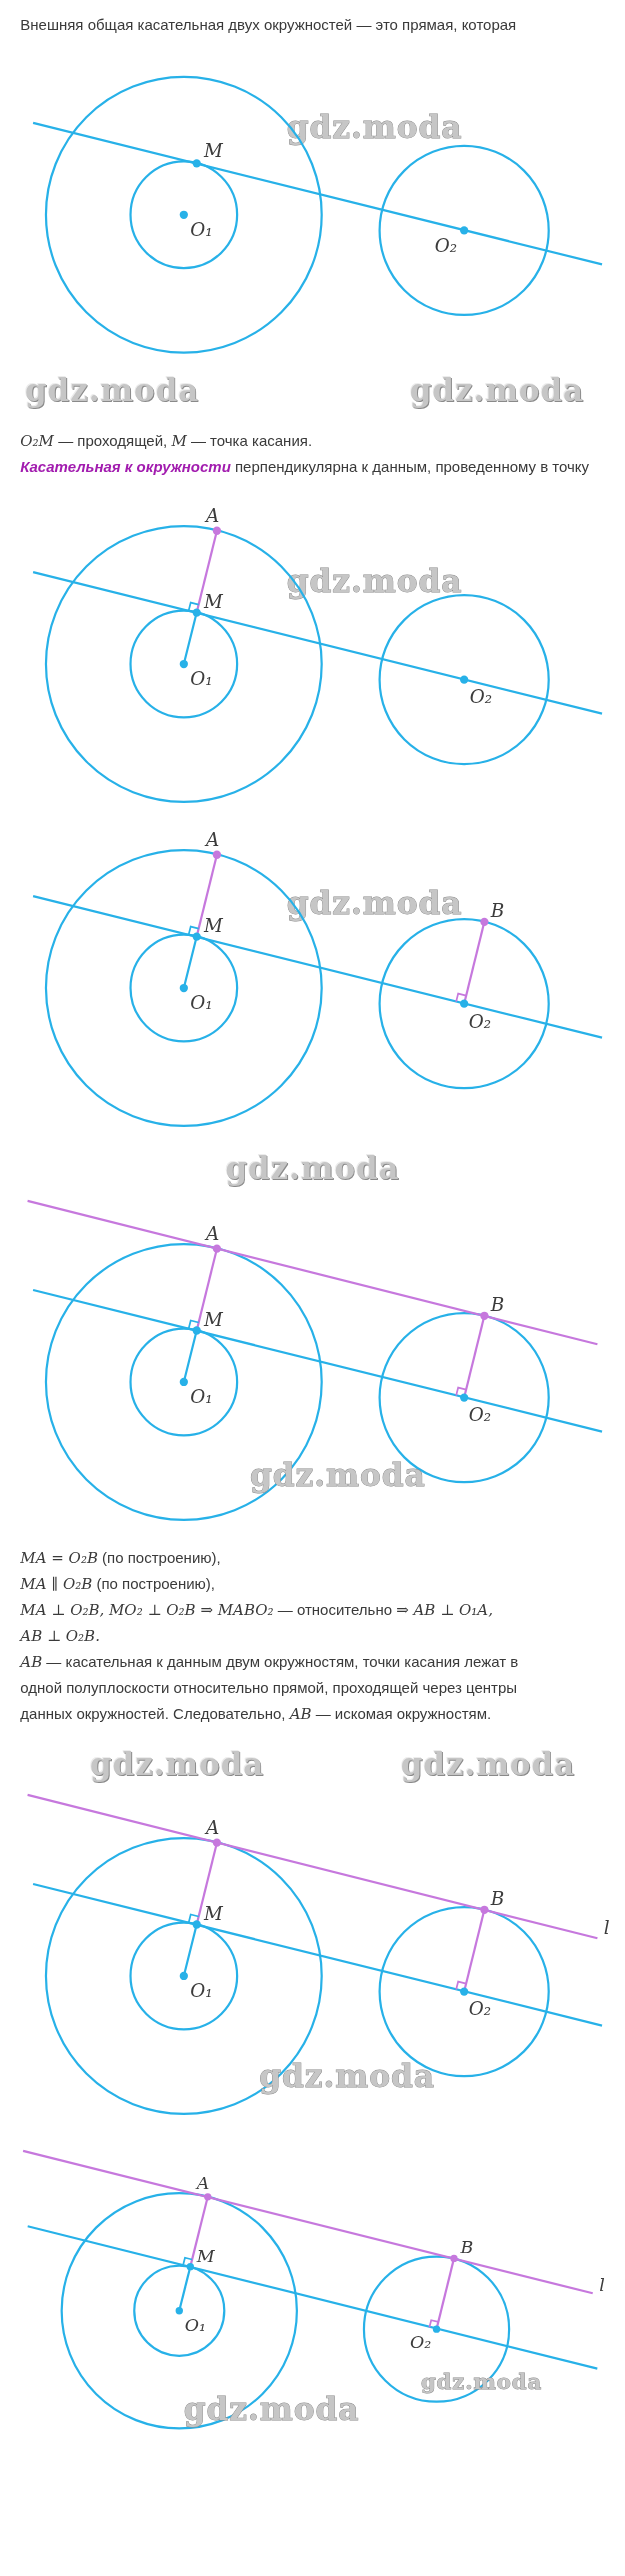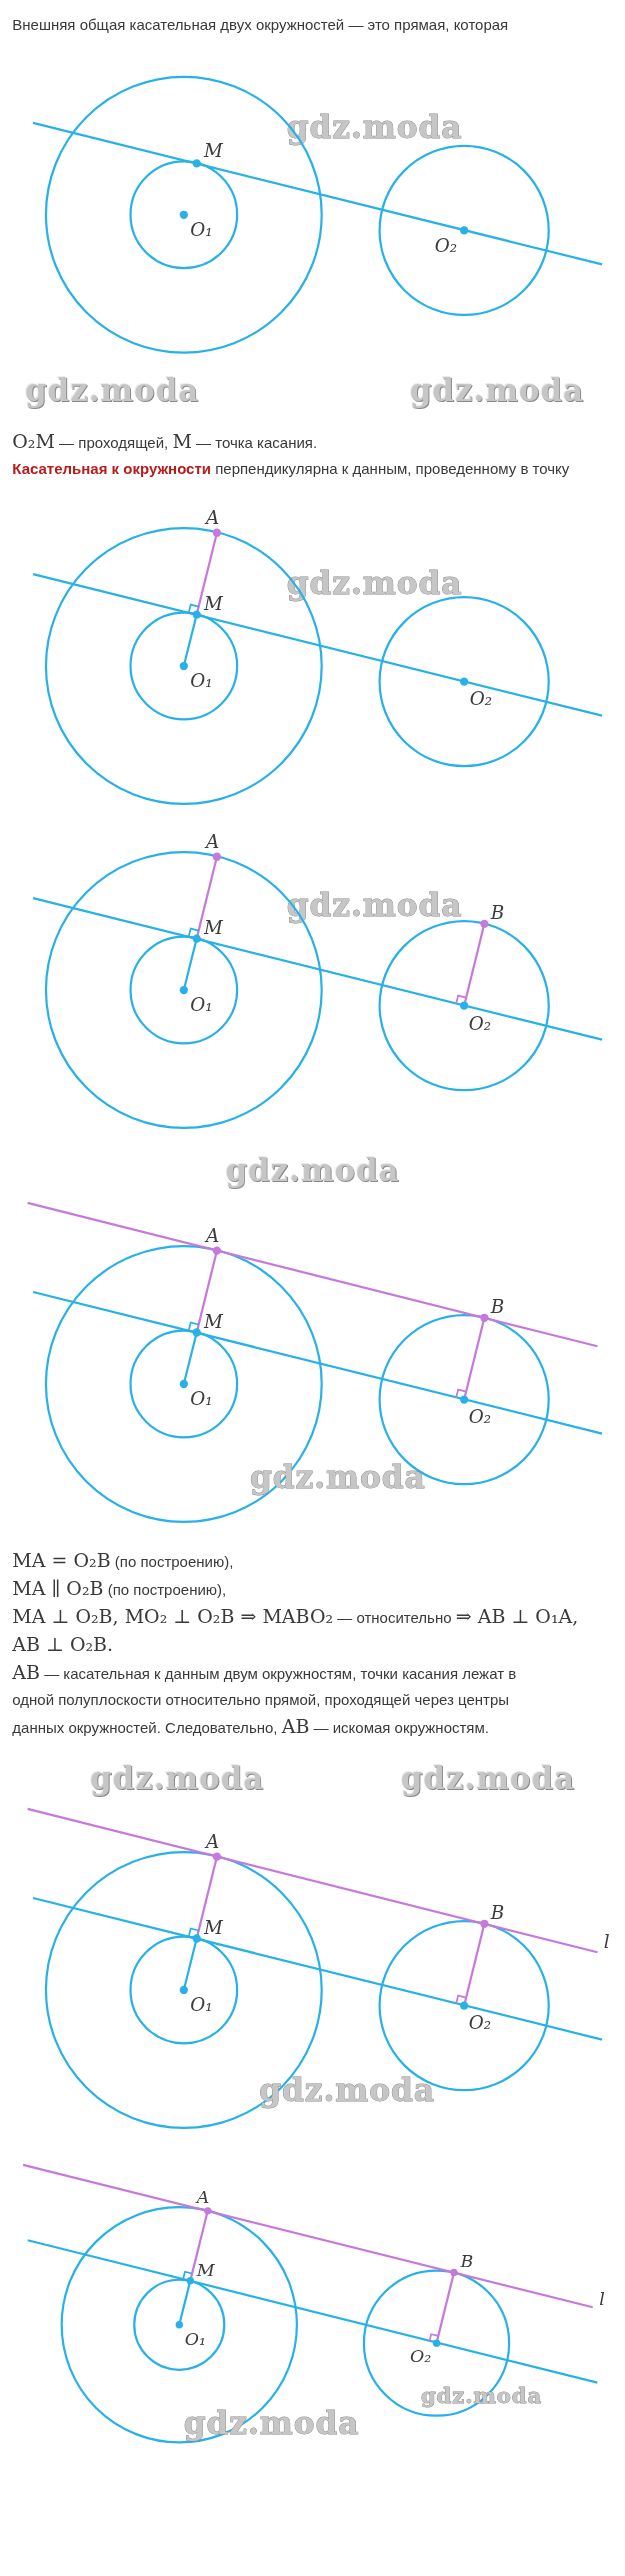--- a/index.html
+++ b/index.html
@@ -4,25 +4,25 @@
 <style>
   :root{
     --cyan:#27b1e8; --magenta:#c678dd; --label-text:#3c3c3c; --body-text:#3a3a3a;
     --watermark-fill:#c6c6c6; --watermark-outline:#8a8a8a; --background:#ffffff;
   }
   html,body{margin:0;padding:0;}
   body{
     width:625px; background:var(--background);
     font-family:"Liberation Sans",sans-serif; color:var(--body-text);
   }
-  .para{font-size:15px; line-height:26px; padding:0 8.3px; margin:12px 4px 11px;}
+  .para{font-size:15px; line-height:26px; padding:0 8.3px; margin:12px 12px 11px;}
   .para .line{display:block; white-space:nowrap;}
   .seg-t{font-family:"Liberation Sans",sans-serif;}
-  .seg-m{font-family:"DejaVu Serif",serif; font-size:19px;}
-  .seg-b{font-weight:bold; color:#b91c1c;}
+  .seg-m{font-family:"DejaVu Serif",serif; font-style:italic; font-size:15px;}
+  .seg-b{font-weight:bold; color:#a21caf;font-style:italic;}
   svg{display:block;}
   .c-stroke{stroke:var(--cyan); stroke-width:2.4; fill:none;}
   .m-stroke{stroke:var(--magenta); stroke-width:2.4; fill:none;}
   .sq{stroke-width:1.9; fill:none;}
   .sq.c{stroke:var(--cyan);} .sq.m{stroke:var(--magenta);}
   .c-dot{fill:var(--cyan); stroke:none;}
   .m-dot{fill:var(--magenta); stroke:none;}
   .lbl{font-family:"DejaVu Serif",serif; font-style:italic; font-size:20px; fill:var(--label-text);}
   .lbl-s{font-size:19px;}
   .wm-svg{

